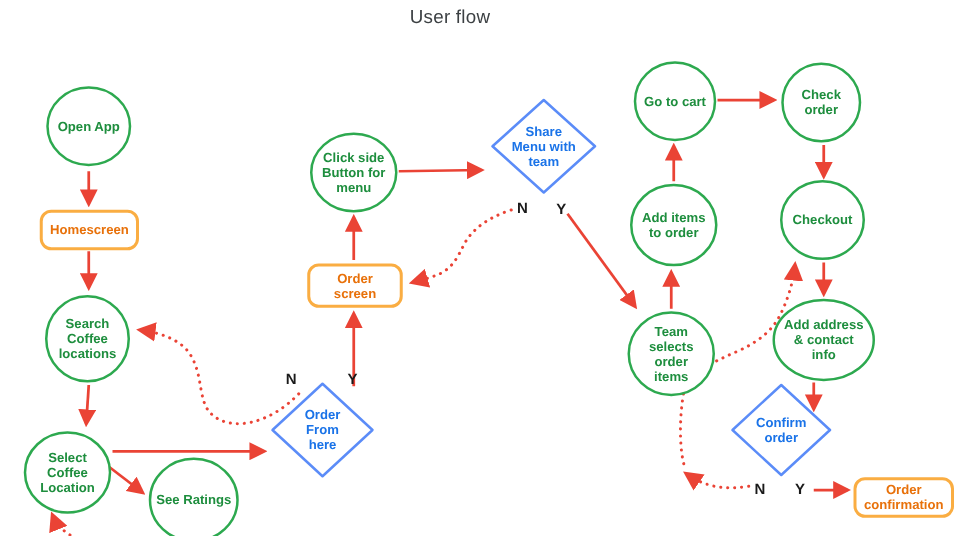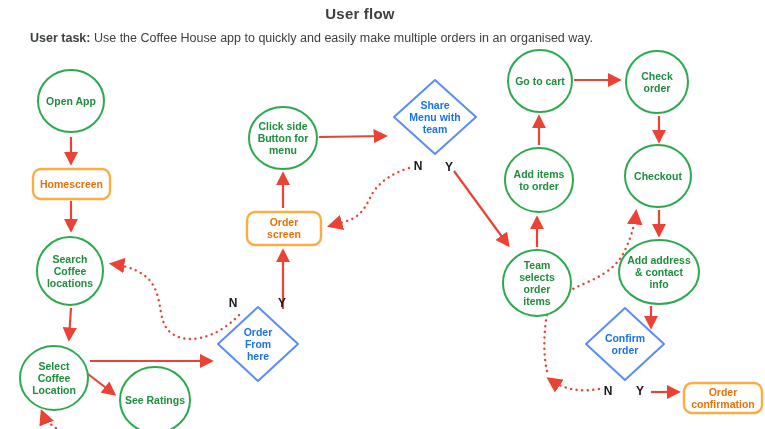--- a/index.html
+++ b/index.html
@@ -1,36 +1,35 @@
 <!DOCTYPE html>
 <html><head>
 <meta charset="utf-8">
 <style>
   html,body{margin:0;padding:0;background:#ffffff;width:765px;height:429px;overflow:hidden;
     font-family:"Liberation Sans", sans-serif;}
   .canvas{position:relative;width:765px;height:429px;background:#fff;}
   .title{position:absolute;top:5px;left:0;width:720px;text-align:center;
-    font-size:15px;font-weight:bold;color:#3c4043;letter-spacing:.2px;}
+    font-size:15px;font-weight:normal;color:#3c4043;letter-spacing:.2px;}
   .subtitle{position:absolute;top:31px;left:30px;font-size:12.5px;color:#3c4043;}
   .subtitle b{font-weight:bold;color:#3c4043;}
   svg{position:absolute;top:0;left:0;}
   .node-label{font-family:"Liberation Sans", sans-serif;font-size:10.5px;font-weight:bold;
     text-anchor:middle;}
   .yn-label{font-family:"Liberation Sans", sans-serif;font-size:12px;font-weight:bold;
     fill:#1a1a1a;text-anchor:middle;}
   .edge-solid{fill:none;stroke:#ea4335;stroke-width:2.2;}
   .edge-dotted{fill:none;stroke:#ea4335;stroke-width:2.4;stroke-dasharray:0.1 5.5;
     stroke-linecap:round;}
 </style>
 </head>
 <body>
 
 <div class="canvas">
   <div class="title">User flow</div>
-  <div class="subtitle"><b>User task:</b><span> Use the Coffee House app to quickly and easily make multiple orders in an organised way.</span></div>
   <svg id="diagram" width="765" height="429" viewBox="0 0 765 429">
     <defs>
       <marker id="ah" viewBox="0 0 10 10" refX="8" refY="5" markerWidth="6.5" markerHeight="6.5" orient="auto">
         <path d="M0,0 L10,5 L0,10 z" fill="#ea4335"></path>
       </marker>
     </defs>
     <g id="edges-layer">
         <path d="M71,137 L71,163" class="edge-solid" marker-end="url(#ah)"></path>
         <path d="M71,201 L71,230" class="edge-solid" marker-end="url(#ah)"></path>
         <path d="M71,308 L69,339" class="edge-solid" marker-end="url(#ah)"></path>

